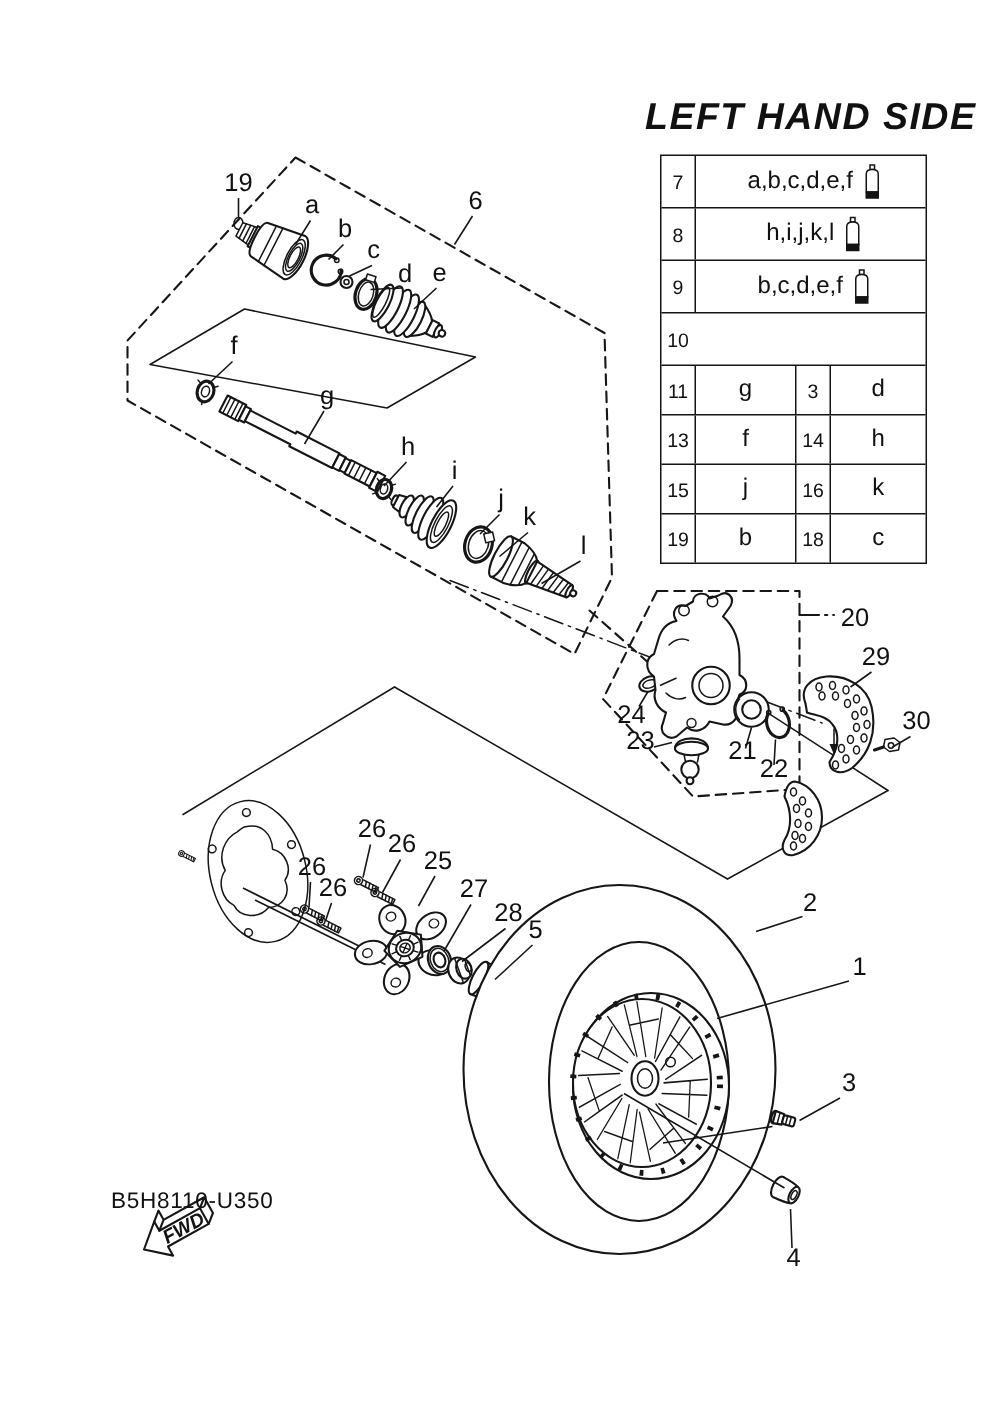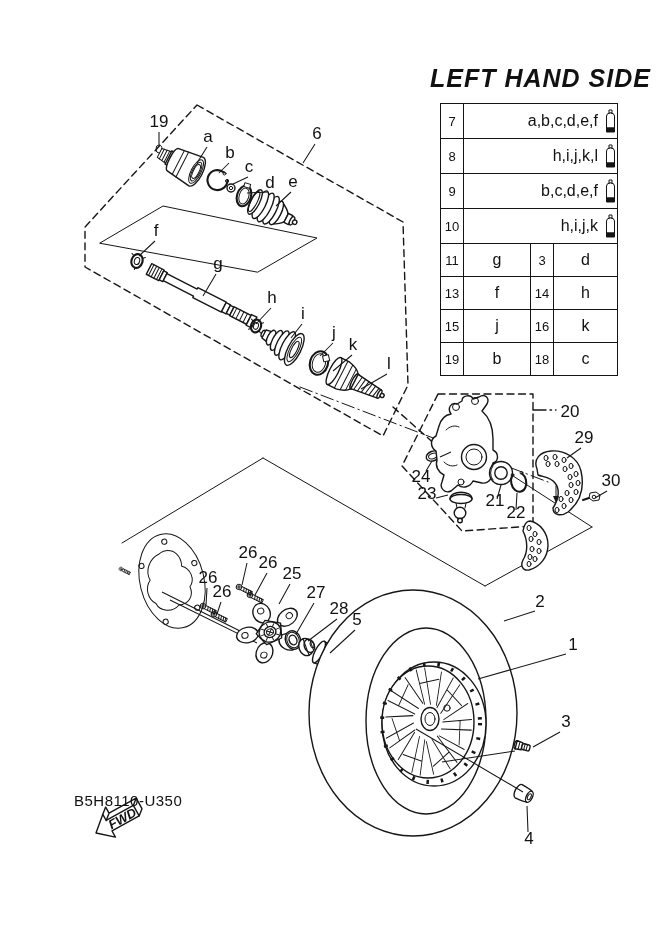--- a/index.html
+++ b/index.html
@@ -11,21 +11,21 @@
   
   .ptable{position:absolute;left:440px;top:103px;width:178px;border:1.6px solid #141414;box-sizing:border-box}
   .trow{display:grid;border-top:1.2px solid #141414}
   .trow:first-child{border-top:none}
   .trow.g{grid-template-columns:22px 1fr;height:34px}
   .trow.p{grid-template-columns:22px 67px 23px 1fr;height:32px}
   .cell{display:flex;align-items:center;justify-content:center;border-left:1.2px solid #141414;
     overflow:hidden}
   .cell:first-child{border-left:none}
   .cell.num{font-size:13px}
-  .cell.let{font-size:16px;justify-content:flex-end;padding-left:5px;gap:6px}
+  .cell.let{font-size:16px;justify-content:center;padding-left:5px;gap:6px}
   .cell.ctr{font-size:16px;justify-content:center;padding-left:0}
   .tube{flex:0 0 auto}
   
   .code{position:absolute;left:74px;top:792px;font-size:15px;letter-spacing:.5px;white-space:nowrap}
   
   .s{stroke:#161616;fill:none;stroke-width:1.4;stroke-linecap:round;stroke-linejoin:round}
   .sf{stroke:#161616;fill:#fff;stroke-width:1.4;stroke-linejoin:round}
   .t{stroke-width:1}
   .b2{stroke-width:2.1}
   .dash{stroke-dasharray:7 4.5}
@@ -73,30 +73,20 @@
         <g fill="#fff" stroke="#141414" stroke-width="1">
             <path d="M5,1 h3 v3 h-3 z"></path>
             <path d="M2.5,7 Q2.5,4 6.5,4 Q10.5,4 10.5,7 L10.5,19 H2.5 Z"></path>
             <path d="M2.5,19 h8 v4 h-8 z" fill="#141414"></path>
           </g>
       </svg>
     </div>
   </div>
   <div class="trow g">
     <div class="cell num">10</div>
-    <div class="cell let">
-      <span>h,i,j,k</span>
-      <svg class="tube" width="13" height="25" viewBox="0 0 13 25">
-        <g fill="#fff" stroke="#141414" stroke-width="1">
-            <path d="M5,1 h3 v3 h-3 z"></path>
-            <path d="M2.5,7 Q2.5,4 6.5,4 Q10.5,4 10.5,7 L10.5,19 H2.5 Z"></path>
-            <path d="M2.5,19 h8 v4 h-8 z" fill="#141414"></path>
-          </g>
-      </svg>
-    </div>
   </div>
   <div class="trow p">
     <div class="cell num">11</div>
     <div class="cell let ctr">g</div>
     <div class="cell num">3</div>
     <div class="cell let ctr">d</div>
   </div>
   <div class="trow p">
     <div class="cell num">13</div>
     <div class="cell let ctr">f</div>

